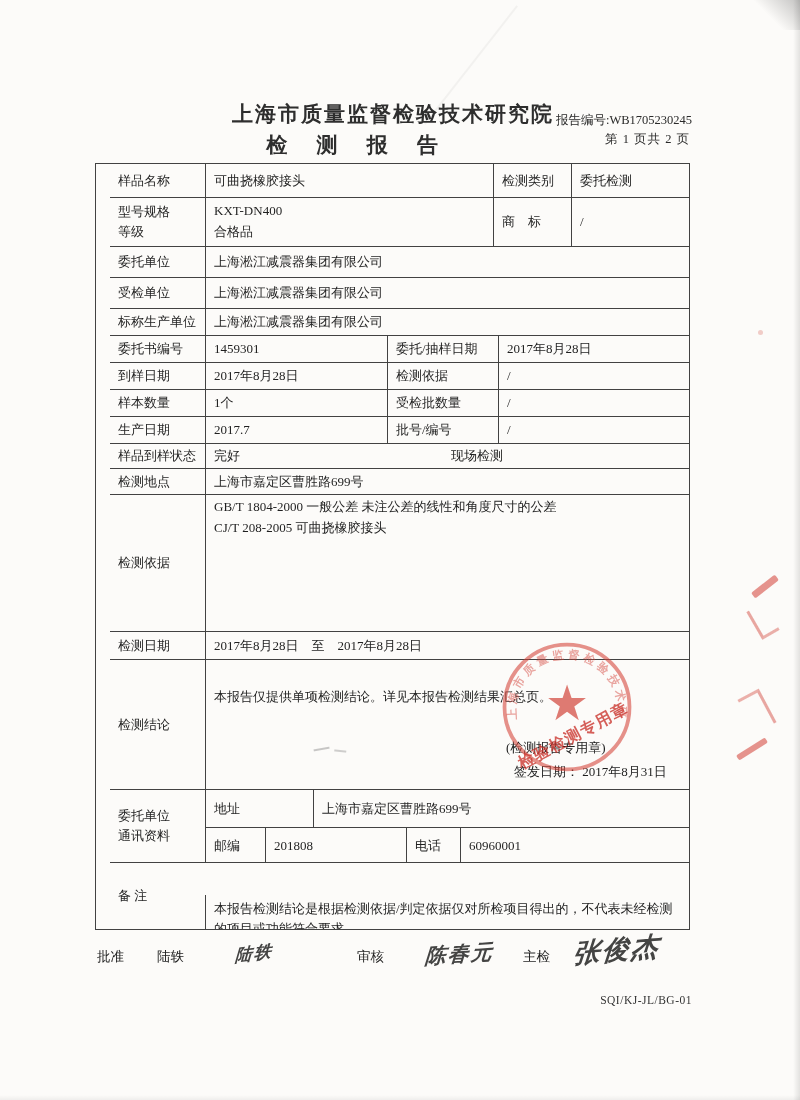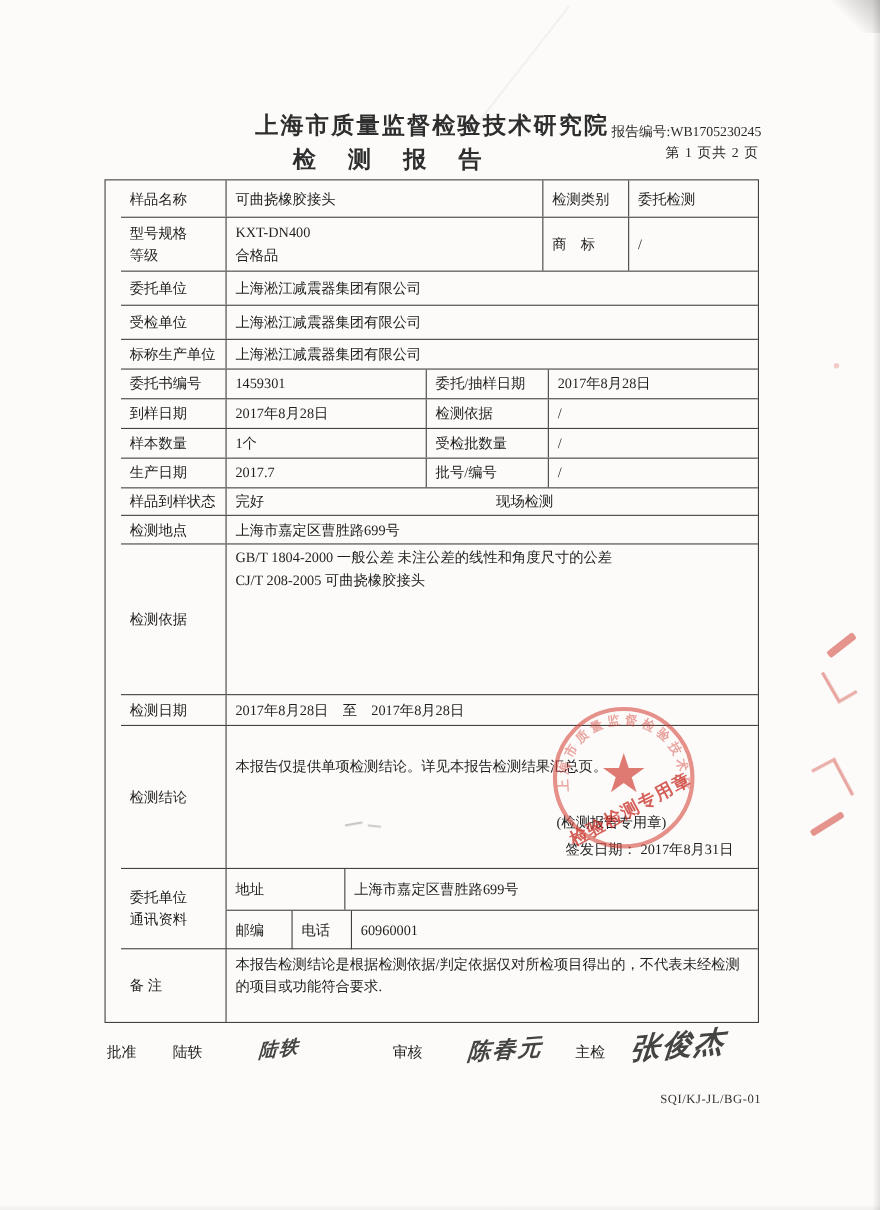--- a/index.html
+++ b/index.html
@@ -286,35 +286,38 @@
               <span>地址</span>
             </div>
           <div class="td grow">
               <span>上海市嘉定区曹胜路699号</span>
             </div>
         </div>
         <div class="subrow" style="flex:0 0 36px">
           <div class="td" style="flex:0 0 60px; border-left:1px solid #424242;">
               <span>邮编</span>
             </div>
+          <div class="td" style="flex:0 0 141px">
+              <span>201808</span>
+            </div>
           <div class="td" style="flex:0 0 54px">
               <span>电话</span>
             </div>
           <div class="td grow">
               <span>60960001</span>
             </div>
         </div>
       </div>
     </div>
 
     <div class="tr" style="height:67px">
       <div class="td lbl">
           <span>备  注</span>
         </div>
-      <div class="td grow top-align" style="line-height:1.55;">
+      <div class="td grow top-align" style="line-height:1.55;margin-top:32px;">
           <span>本报告检测结论是根据检测依据/判定依据仅对所检项目得出的，不代表未经检测的项目或功能符合要求.</span>
         </div>
     </div>
 
   </div>
 
   <svg class="stamp" viewBox="0 0 150 150">
     <circle cx="75" cy="75" r="66" fill="none" stroke="rgba(212,64,54,0.62)" stroke-width="4"></circle>
     <path id="arcPath" d="M 23,92 A 54,54 0 1,1 127,92" fill="none"></path>
     <text font-size="12" font-weight="bold" fill="rgba(212,64,54,0.50)" letter-spacing="4">

